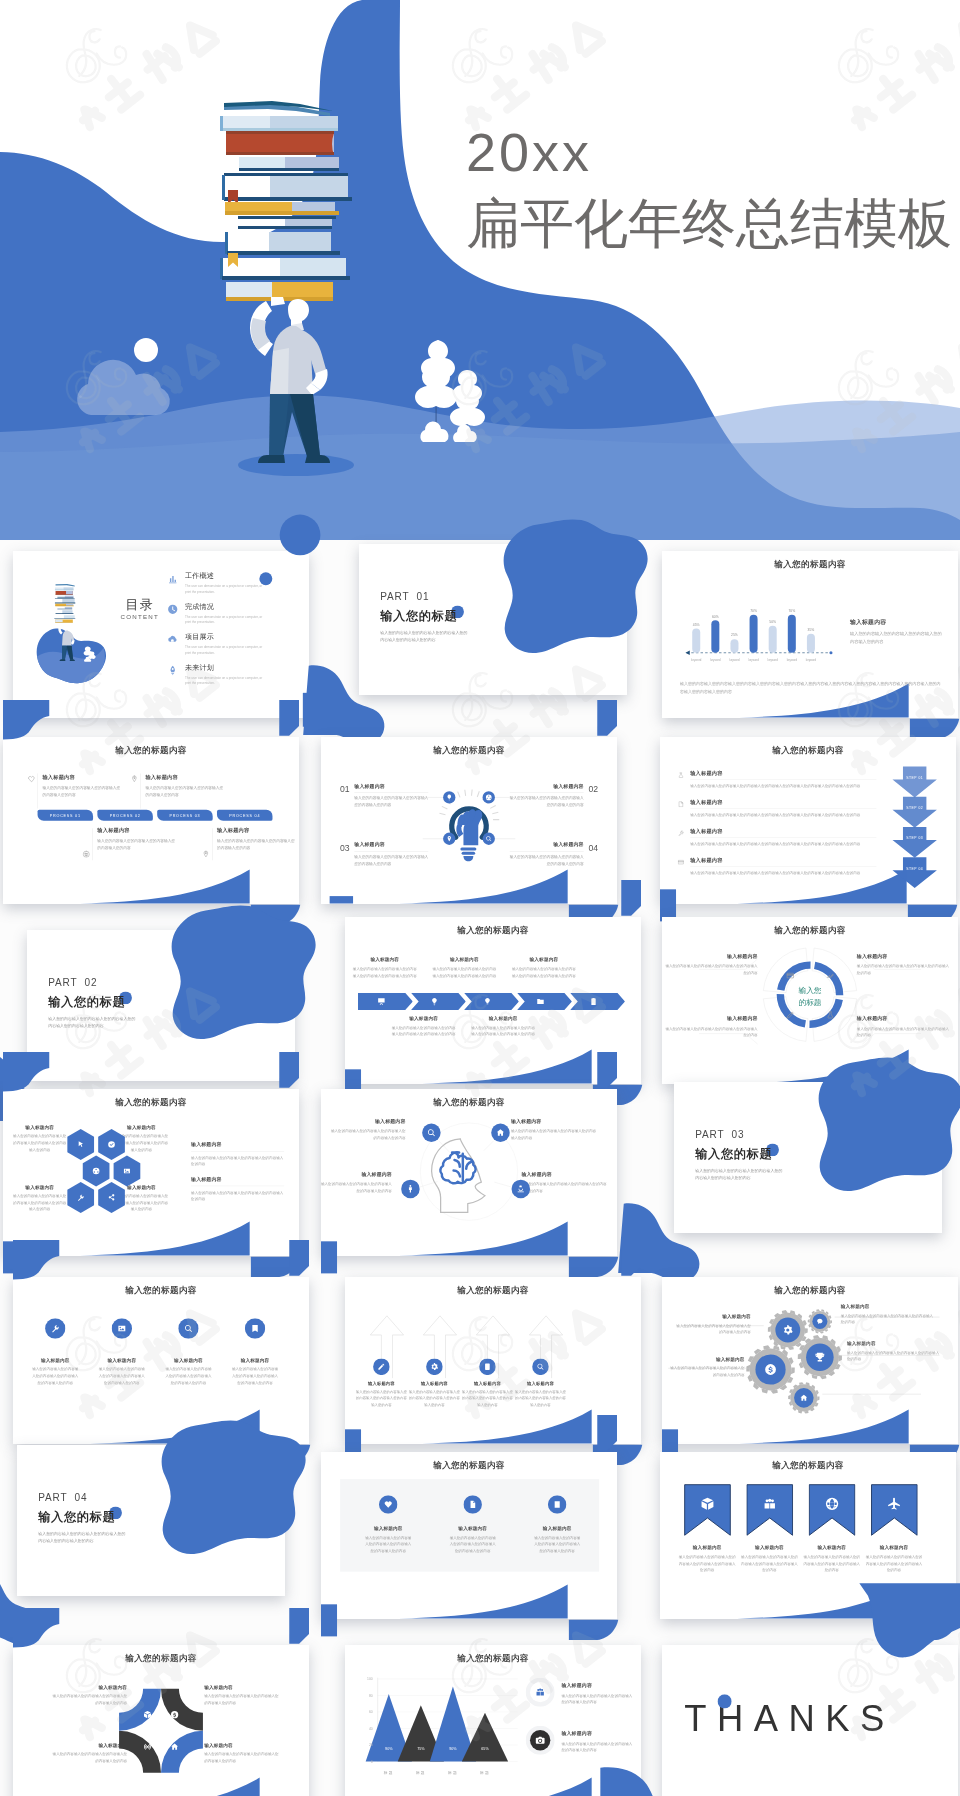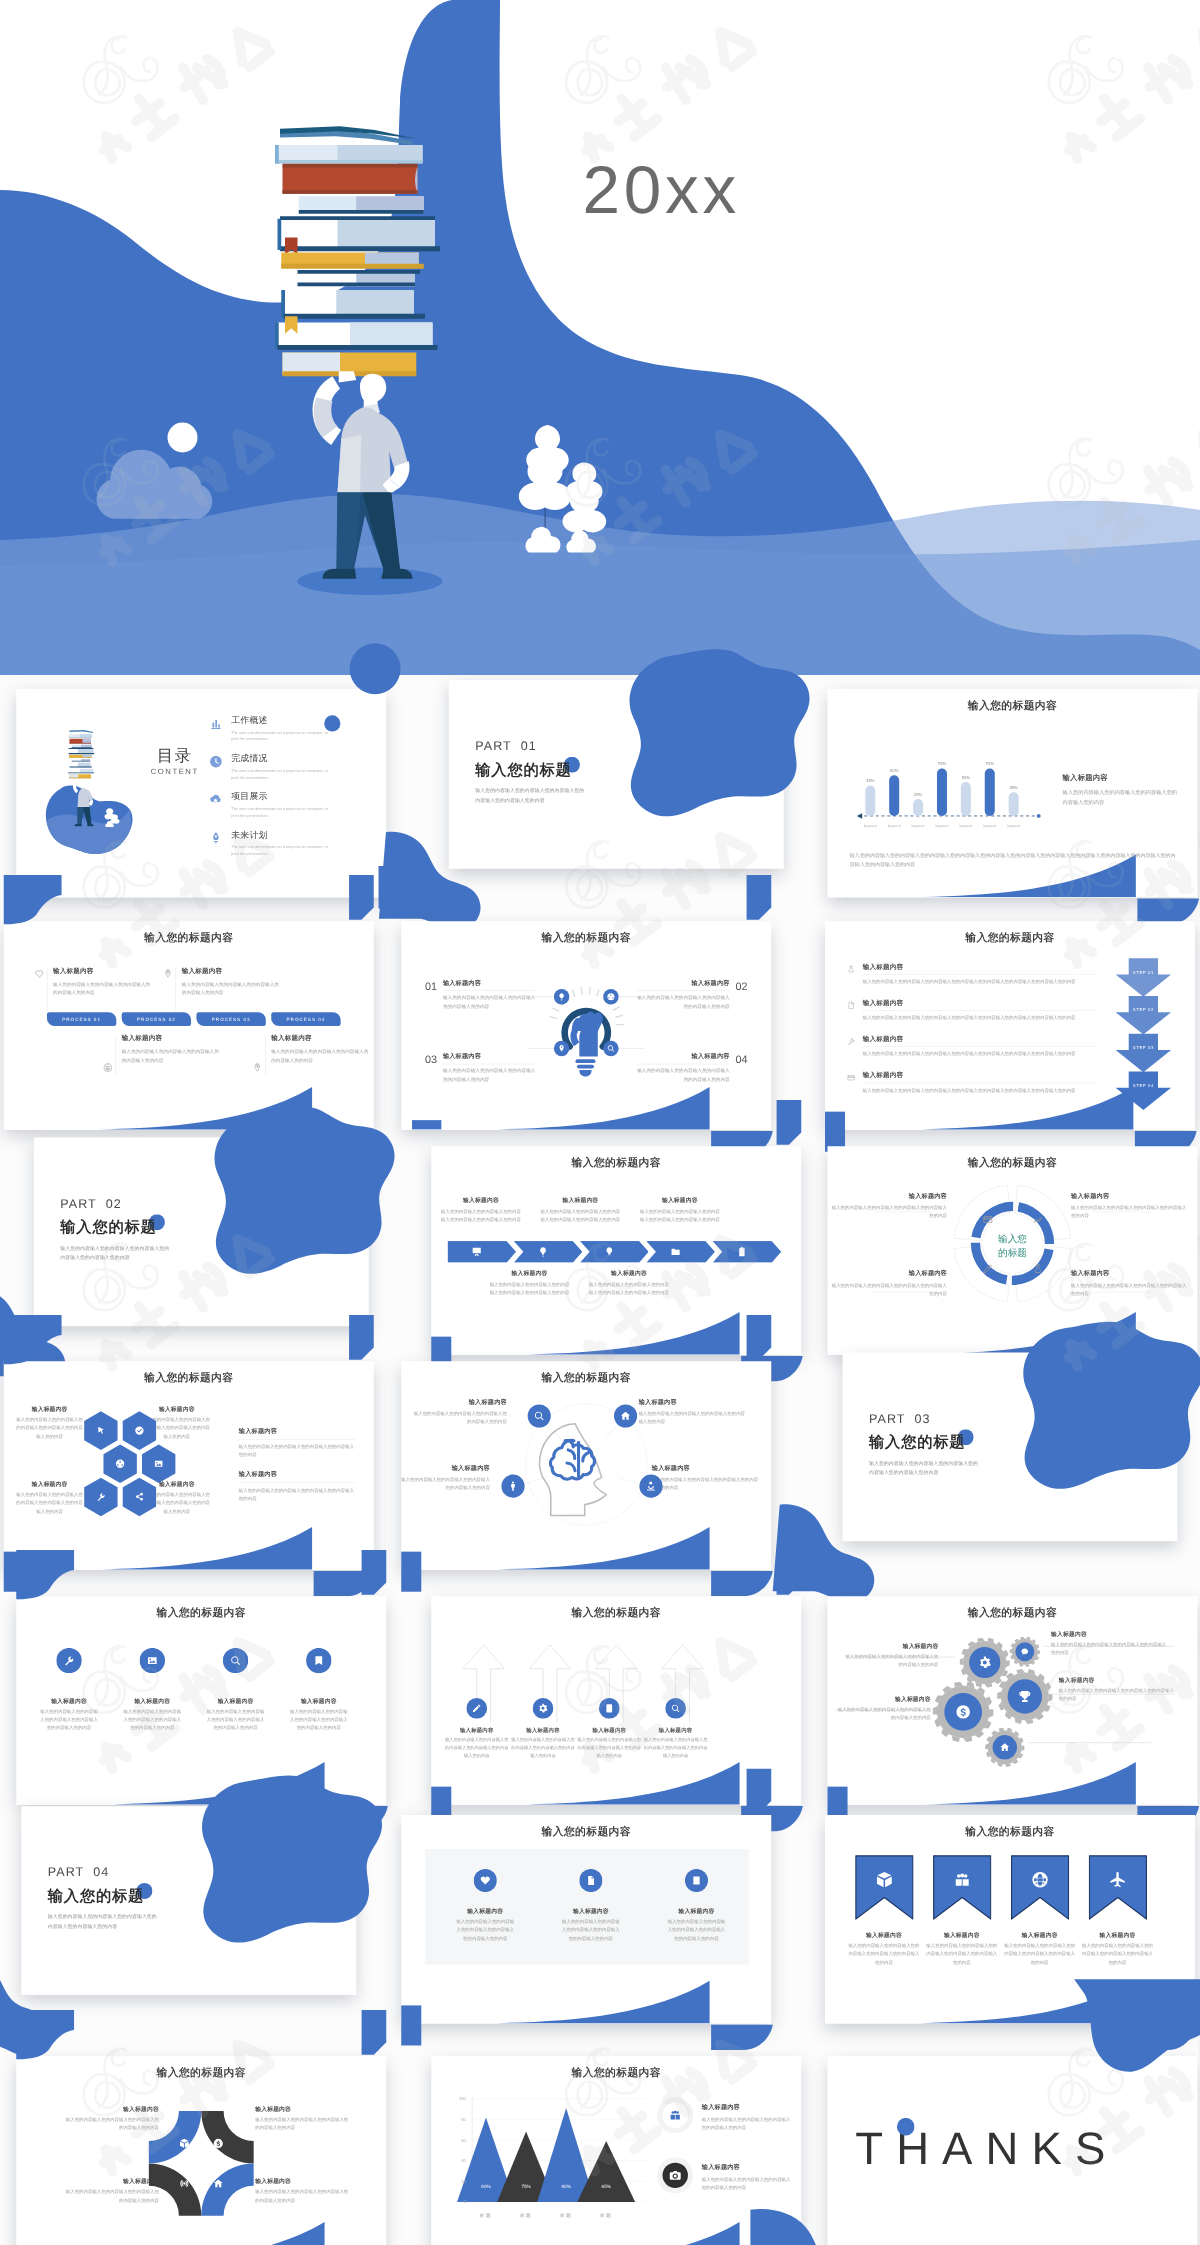--- a/index.html
+++ b/index.html
@@ -170,20 +170,21 @@
         <path d="M270,394 l43,0 l7,62 l-13,0 l-15,-44 l-9,44 l-13,0 Z" fill="#1f4e79"></path>
         <path d="M270,394 l19,0 l-6,62 l-14,0 Z" fill="#22547f"></path>
         <path d="M290,394 l23,0 l7,62 l-13,0 Z" fill="#17415f"></path>
 
         <path d="M267,455 l17,0 l1,8 l-27,0 c0,-5 4,-8 9,-8 Z" fill="#17415f"></path>
         <path d="M307,455 l14,0 c5,0 9,3 9,8 l-25,0 Z" fill="#17415f"></path>
       </g>
     </g>
   </svg>
   <div class="cv-year" data-name="cover-year">20xx</div>
+  <div class="cv-title" data-name="cover-title">扁平化年终总结模板</div>
 </div>
 
 <div class="grid" data-name="thumbnail-grid" id="grid">
       <div class="cell" data-name="slide-thumb-toc" style="left:13px;top:11px;width:296px;height:166.5px">
         <div class="shadow" style="left:0;top:0;width:296px;height:166.5px"></div>
         <div class="sld free" style="transform:scale(0.30833333333333335)">
           <svg class="deco" data-name="slide-decoration" width="960" height="540" viewBox="0 0 960 540" style="position:absolute;left:0;top:0;overflow:visible">
             <circle cx="931" cy="-52" r="66" fill="#4272c4"></circle>
             <circle cx="820" cy="90" r="21" fill="#4272c4"></circle>
             <path d="M1000 460 h-60 l0 110 h60z" fill="#4272c4"></path>
@@ -525,21 +526,21 @@
               <path d="M788 292 h76 l0 42 l34 0 l-72 58 l-72 -58 l34 0z" fill="#4272c4" opacity="0.91"></path>
               <text x="826" y="332" text-anchor="middle" font-size="11" fill="#fff" letter-spacing="1.6">STEP 03</text>
             </g>
             <g data-name="step-arrow">
               <path d="M788 390 h76 l0 42 l34 0 l-72 58 l-72 -58 l34 0z" fill="#4272c4" opacity="0.995"></path>
               <text x="826" y="430" text-anchor="middle" font-size="11" fill="#fff" letter-spacing="1.6">STEP 04</text>
             </g>
           </svg>
         </div>
       </div>
-      <div class="cell" data-name="slide-thumb-part02" style="left:27px;top:370px;width:268px;height:151px">
+      <div class="cell" data-name="slide-thumb-part02" style="left:27px;top:390px;width:268px;height:151px">
         <div class="shadow" style="left:0;top:0;width:268px;height:151px"></div>
         <div class="sld free" style="transform:scale(0.2791666666666667)">
           <svg class="deco" data-name="slide-decoration" width="960" height="540" viewBox="0 0 960 540" style="position:absolute;left:0;top:0;overflow:visible">
             <path data-name="part-blob" d="M640 -70 C594 -64 552 -34 530 8 C514 42 514 78 530 110 C544 140 556 172 548 206 C540 240 520 272 522 306 C524 342 554 374 592 386 C632 398 672 384 706 368 C742 350 778 338 816 334 C856 330 898 340 932 328 C968 316 992 288 996 254 C1000 220 984 188 992 156 C1000 124 1026 102 1032 70 C1040 34 1022 -2 992 -18 C962 -34 926 -30 894 -40 C858 -52 832 -80 796 -86 C740 -94 694 -78 640 -70 Z" fill="#4272c4"></path>
             <path data-name="part-blob-sm" d="M-180 436 C-142 430 -102 444 -78 472 C-56 498 -48 534 -26 556 C-2 580 34 580 62 598 C88 616 98 648 86 676 C74 704 42 720 10 716 C-22 712 -48 690 -80 684 L-200 684 Z" fill="#4272c4"></path>
           </svg>
           <svg data-name="part-dot" width="46" height="46" style="position:absolute;left:330px;top:220px">
             <circle cx="23" cy="23" r="23" fill="#4272c4"></circle>
           </svg>
           <div data-name="part-label" style="position:absolute;left:76px;top:168px;font-size:36px;color:#4a4a4a;letter-spacing:3px;font-weight:400;white-space:pre">PART  02</div>

